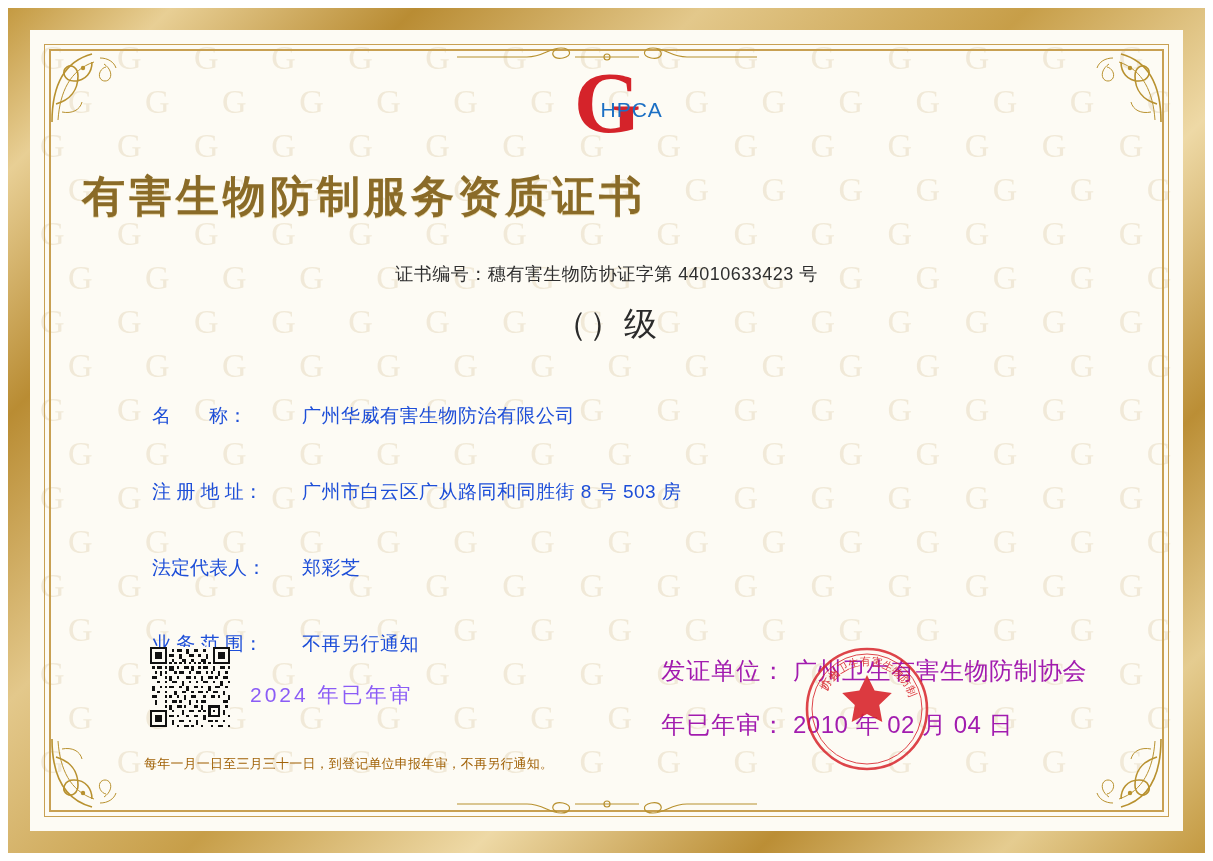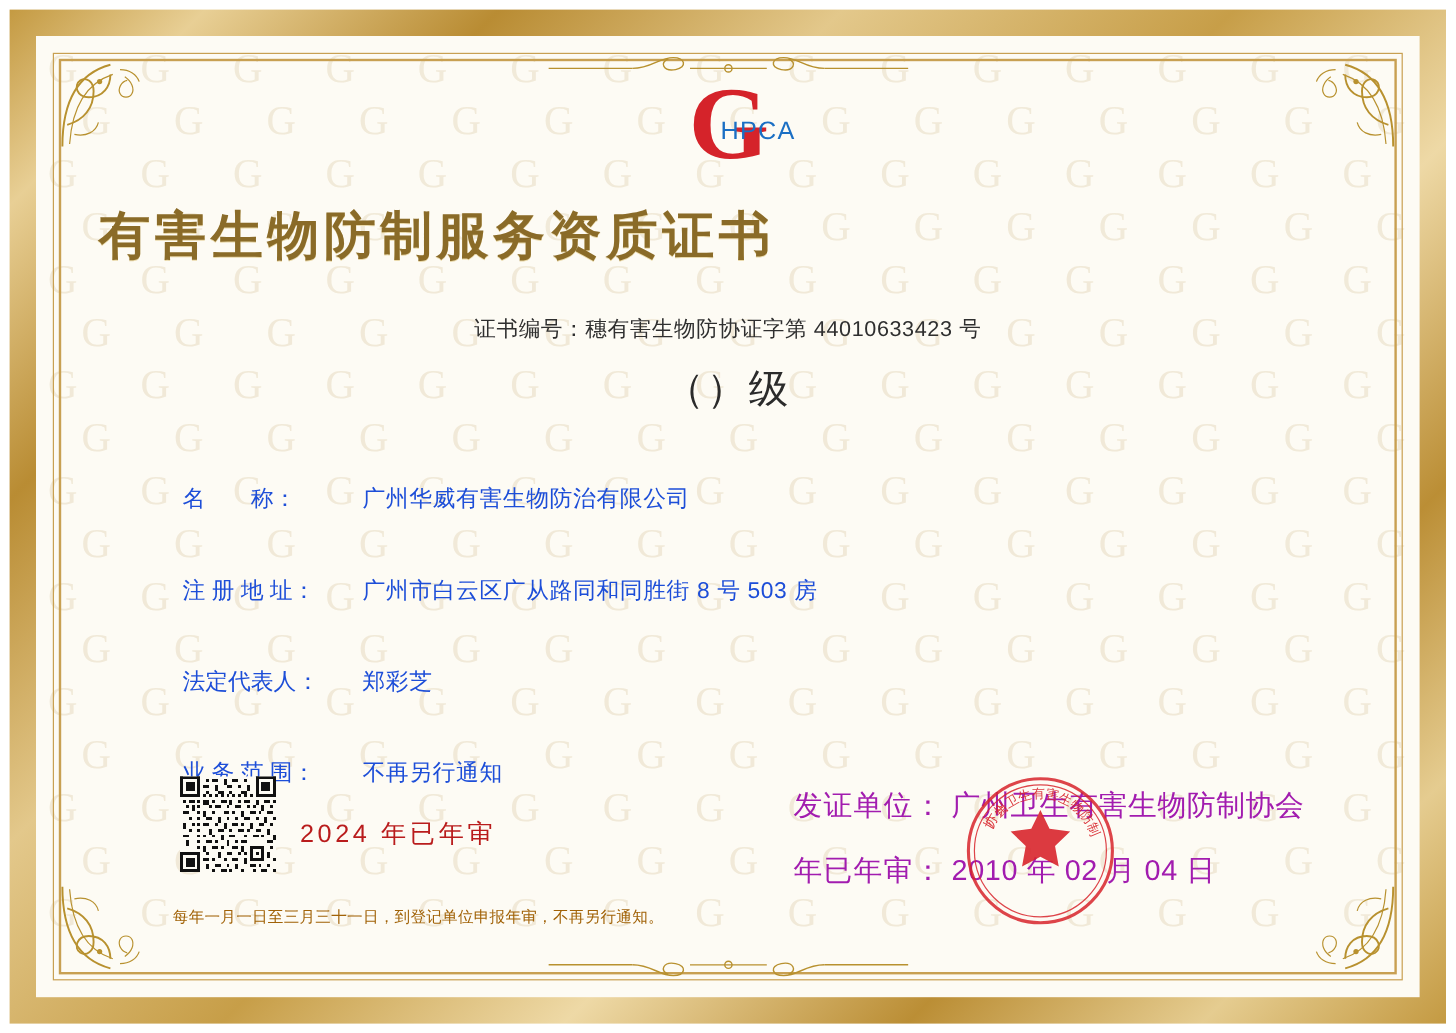--- a/index.html
+++ b/index.html
@@ -184,21 +184,21 @@
     height: 80px;
   }
   .qr svg { display:block; width:100%; height:100%; }
 
   .annual-review {
     position: absolute;
     left: 168px;
     top: 36px;
     font-size: 21px;
     letter-spacing: 3px;
-    color: #b91c1c;
+    color: #8b5cf6;
   }
 
   .issuer-block {
     position: absolute;
     right: 44px;
     top: 10px;
     text-align: left;
     font-size: 24px;
     color: #a21caf;
   }

